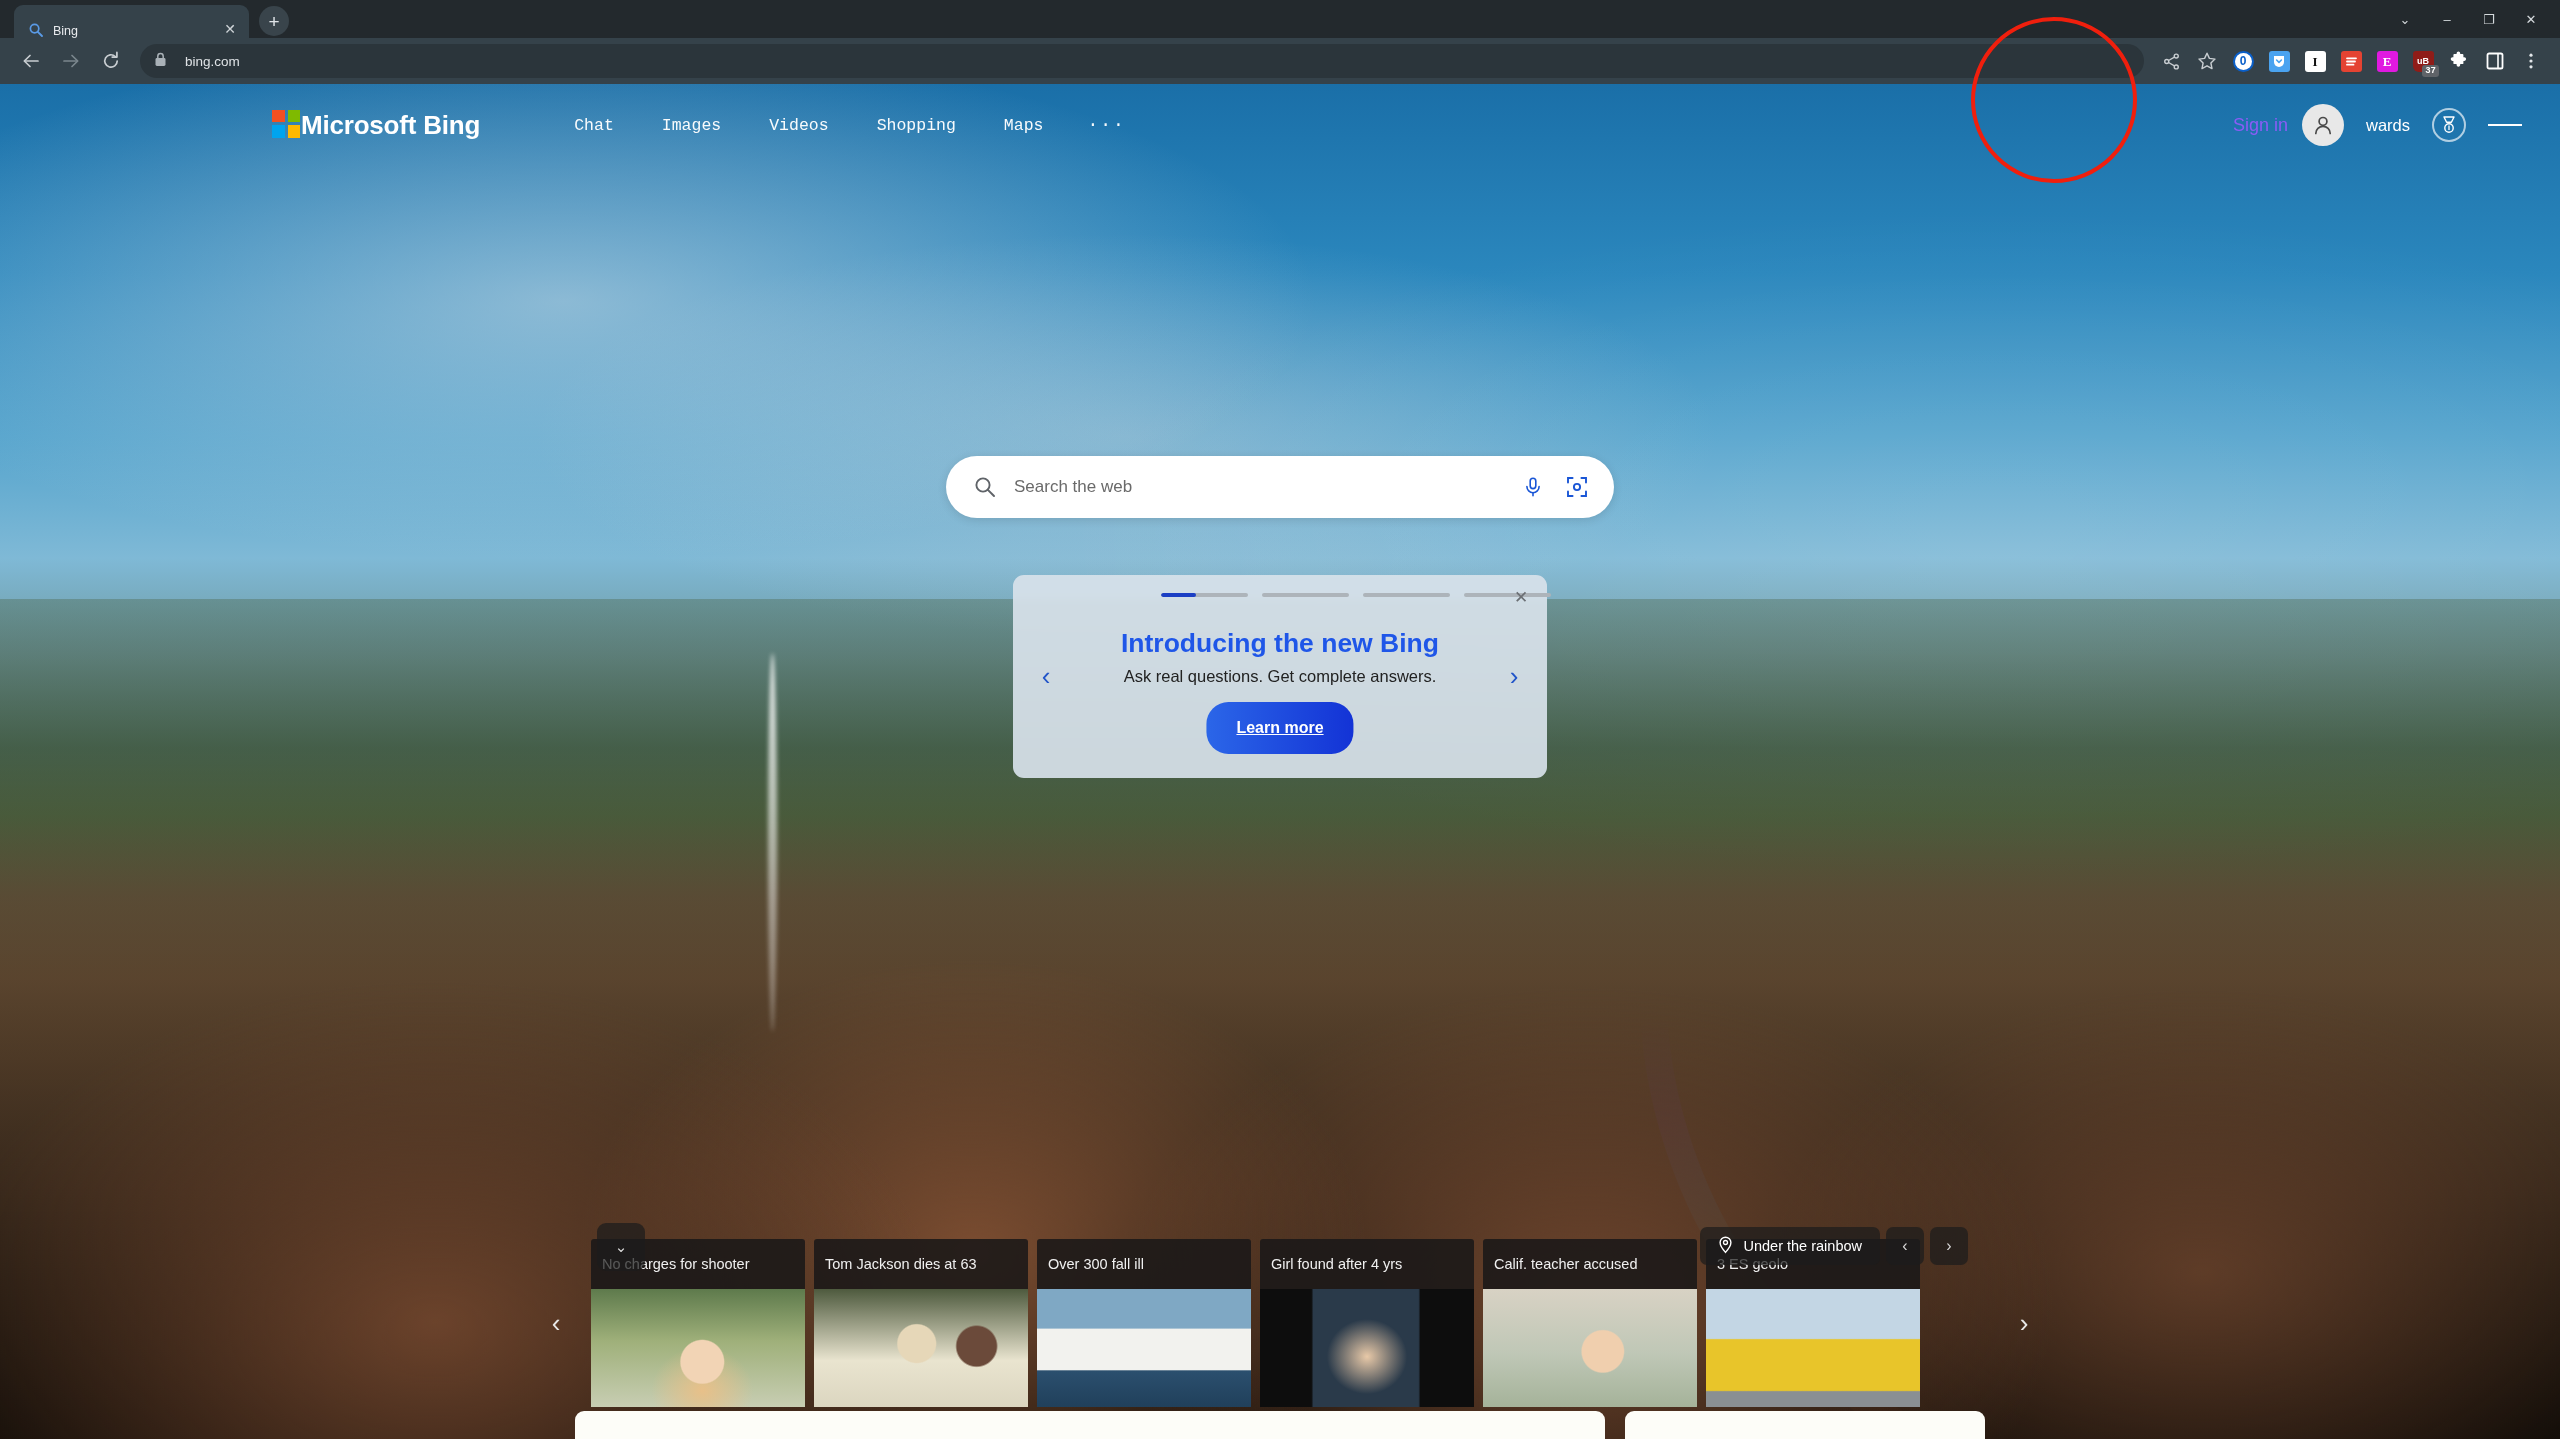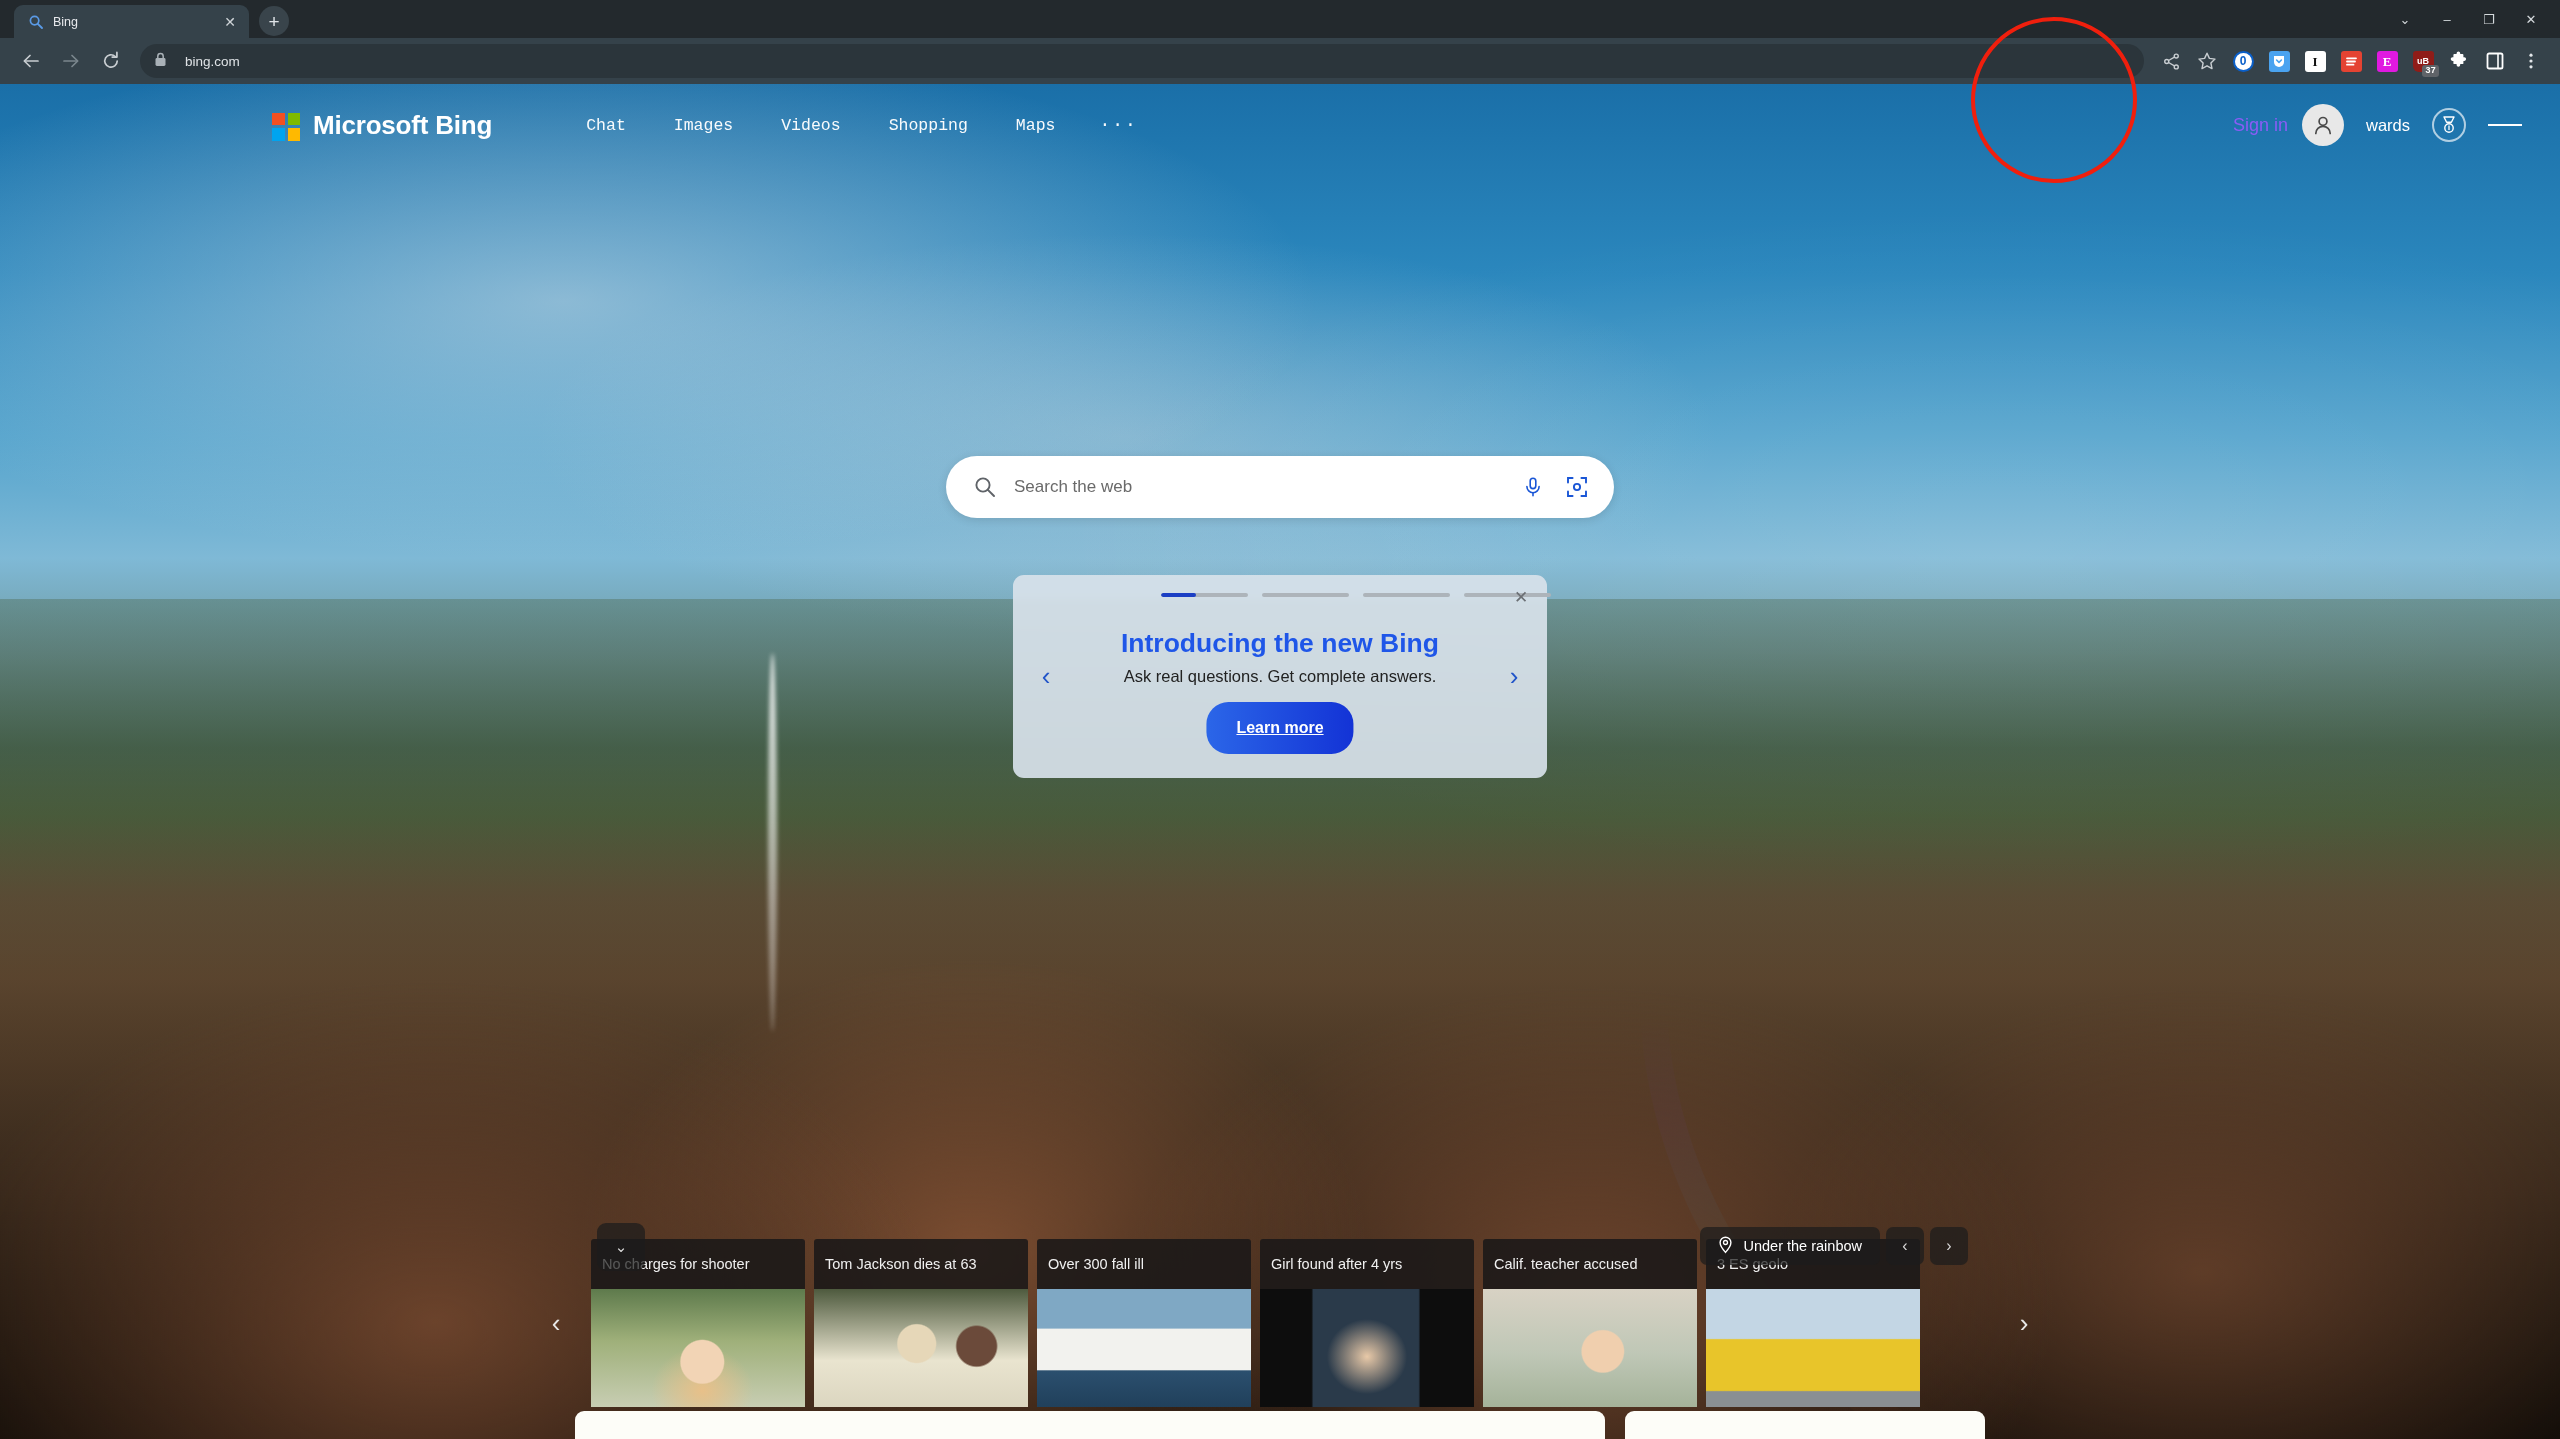--- a/index.html
+++ b/index.html
@@ -14,21 +14,21 @@
   .browser { width: 2560px; height: 1439px; position: relative; }
 
   .tabstrip {
     height: 38px; background: #23292d;
     display: flex; align-items: flex-end; padding-left: 14px;
     position: relative; z-index: 30;
   }
   .tab {
     width: 235px; height: 33px;
     background: #35424a; border-radius: 9px 9px 0 0;
-    display: flex; align-items: center; padding: 0 10px 0 14px;
+    display: flex; align-items: flex-end; padding: 0 10px 0 14px;
     gap: 9px; position: relative;
   }
   .tab-favicon { width: 16px; height: 16px; flex: 0 0 16px; position: relative; }
   .tab-favicon svg { display: block; }
   .tab-title {
     flex: 1; color: #e8eaed; font-size: 12.5px;
     white-space: nowrap; overflow: hidden; text-overflow: ellipsis;
   }
   .tab-close {
     width: 18px; height: 18px; flex: 0 0 18px;
@@ -135,21 +135,21 @@
     background: linear-gradient(180deg, rgba(255,255,255,.85), rgba(255,255,255,.25));
     filter: blur(2px); border-radius: 50%;
   }
 
   
   .bing-header {
     position: absolute; top: 0; left: 0; right: 0; height: 82px;
     display: flex; align-items: center; padding: 0 38px 0 272px;
     z-index: 12;
   }
-  .bing-logo { display: flex; align-items: flex-end; gap: 13px; }
+  .bing-logo { display: flex; align-items: flex-start; gap: 1px; }
   .ms-squares {
     width: 28px; height: 28px;
     display: grid; grid-template-columns: 1fr 1fr; grid-template-rows: 1fr 1fr;
     gap: 3px;
   }
   .ms-squares i { display: block; }
   .bing-wordmark {
     color: #fff; font-size: 26px; font-weight: 600; letter-spacing: -.2px;
   }
   .bing-nav { display: flex; align-items: center; gap: 0; margin-left: 70px; }

